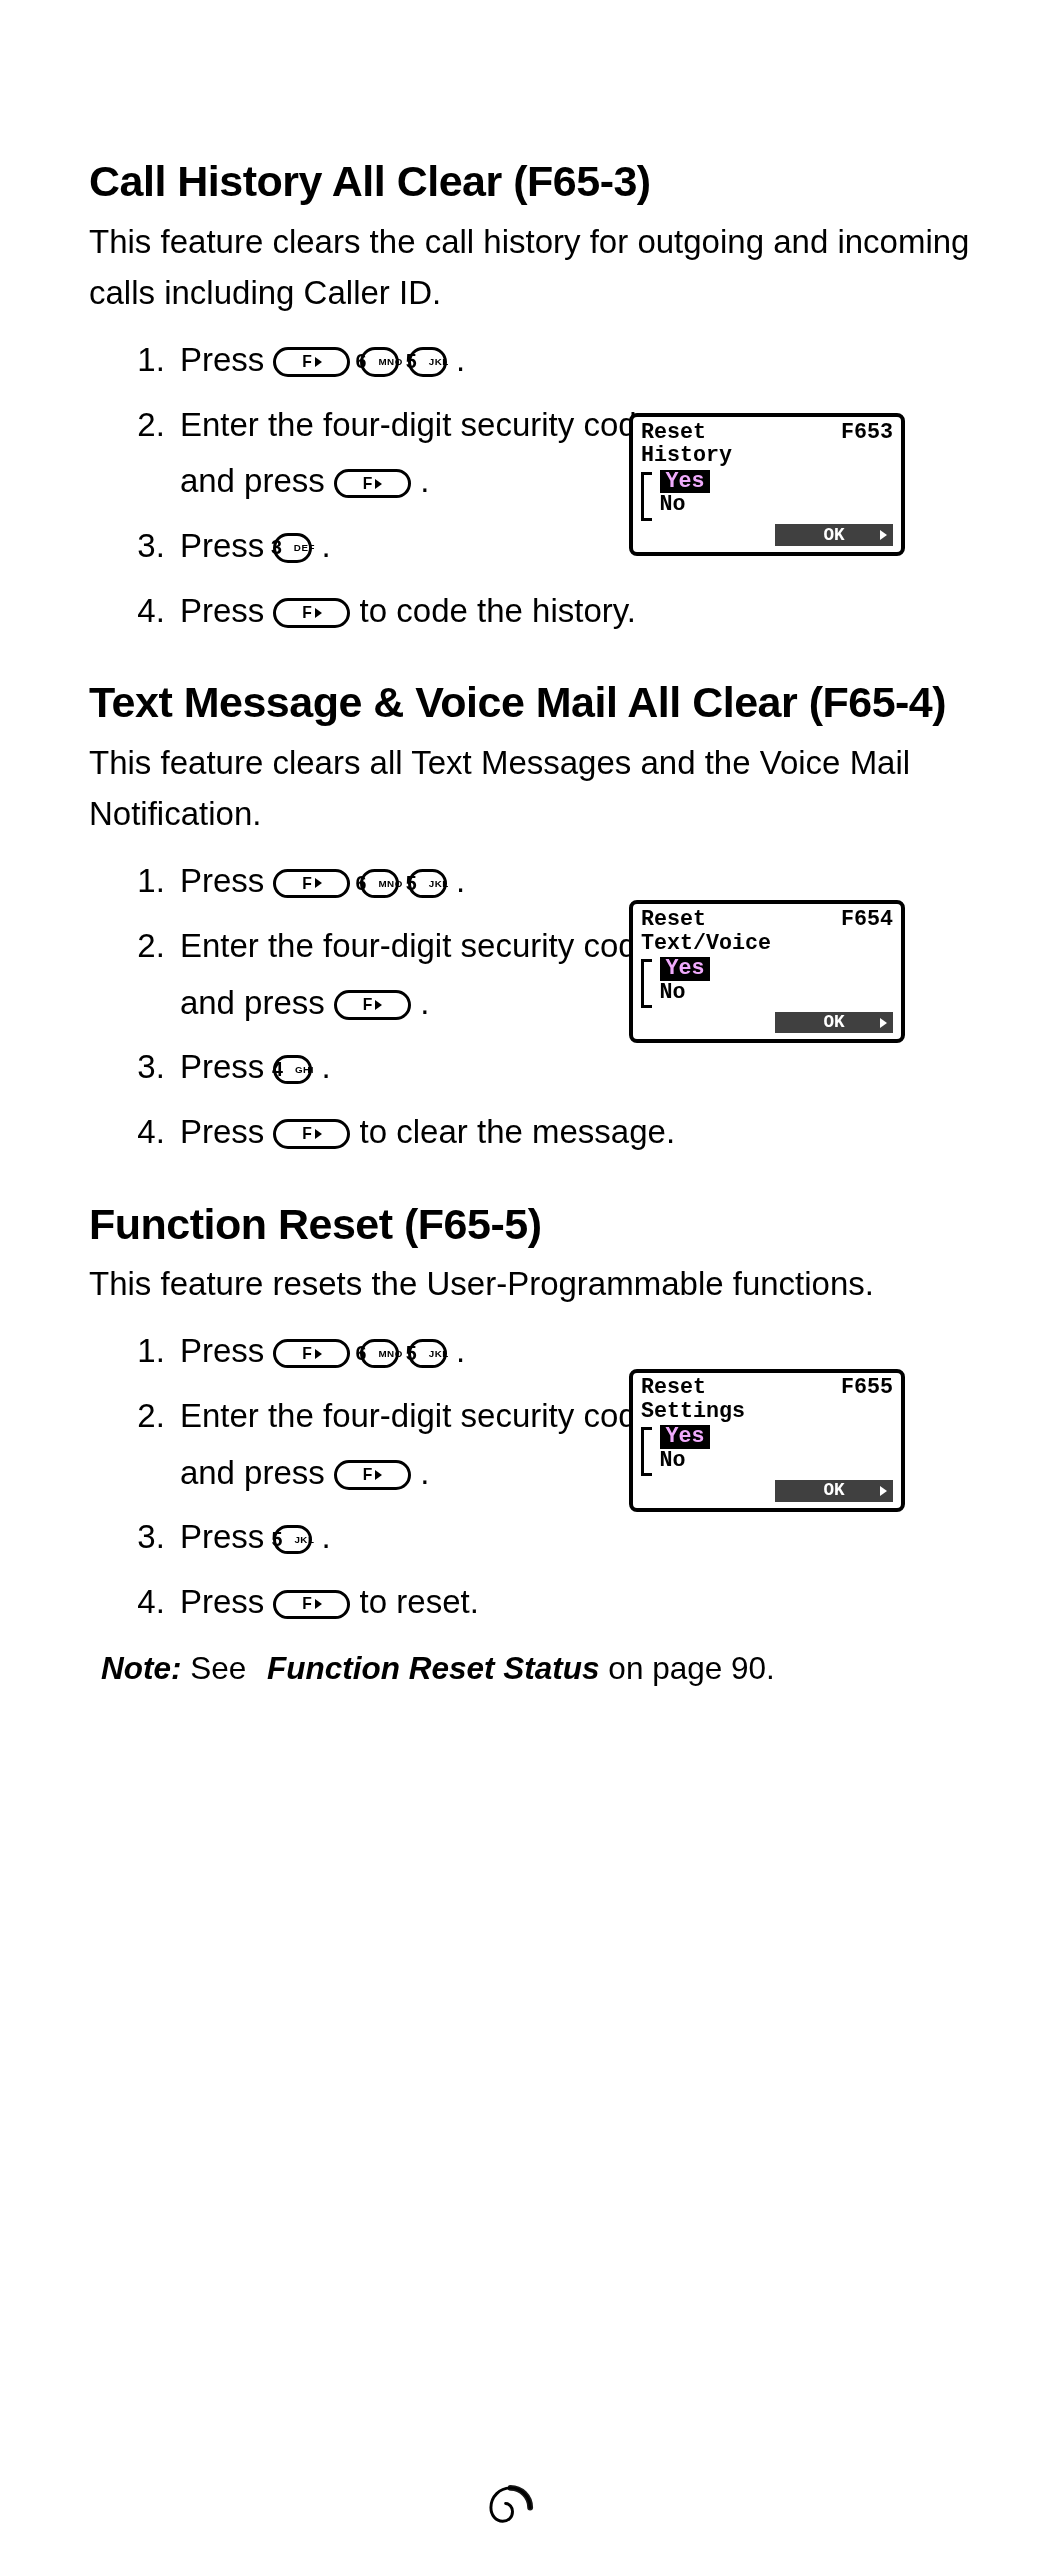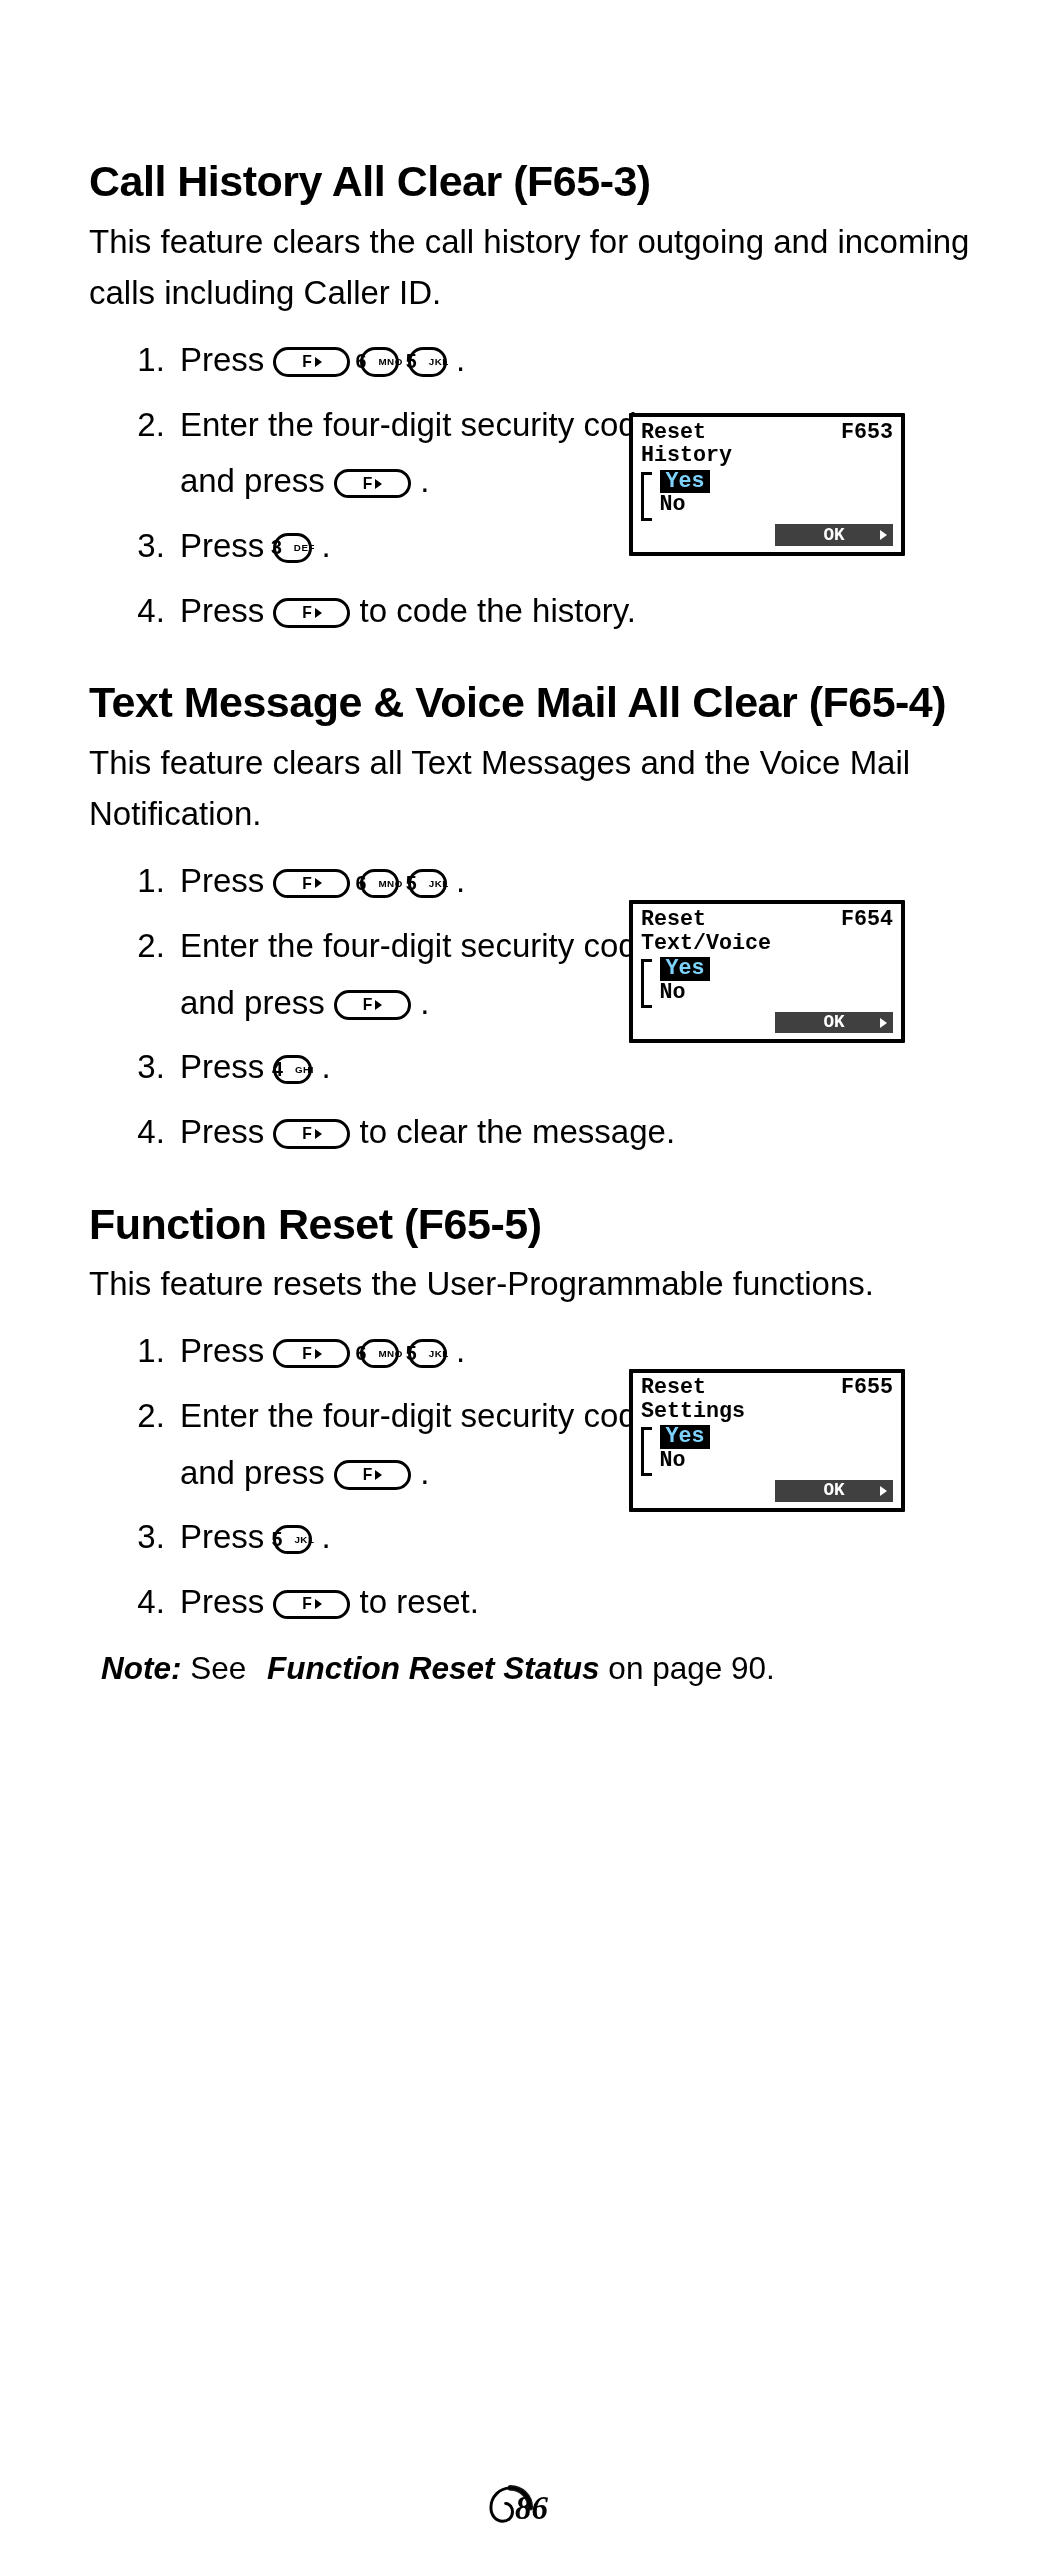--- a/index.html
+++ b/index.html
@@ -68,21 +68,21 @@
   }
   .key .n{font-size:19.7px;line-height:1;}
   .key .sub{font-size:9.8px;line-height:1;letter-spacing:0.5px;padding-left:12px;}
 
   .lcd{
     position:absolute;
     right:69px;
     width:276px;
     height:143px;
     border:4.9px solid #000;
-    border-radius:1px;
+    border-radius:8px;
     box-sizing:border-box;
     background:#fff;
     font-family:"Courier New",Courier,monospace;
     font-weight:bold;
     font-size:21.7px;
     line-height:1.08;
     padding:3.9px 7.9px 3.9px 7.9px;
   }
   .lcd .row{display:flex;justify-content:space-between;}
   .lcd .opts{display:flex;flex-direction:column;margin-left:3.9px;}
@@ -93,21 +93,21 @@
     border-left:3px solid #000;
     border-top:3px solid #000;
     border-bottom:3px solid #000;
     margin:2px 3.9px 3.9px 0;
     border-radius:0;
     height:43px;
   }
   .lcd .sel{
     display:inline-block;
     background:#000;
-    color:#7dd3fc;
+    color:#f0abfc;
     padding:0 5.9px;
   }
   .lcd .okbar{
     position:absolute;
     right:7.9px;
     bottom:5.9px;
     width:118px;
     height:21.7px;
     background:#404040;
     color:#fff;
@@ -360,16 +360,15 @@
       <span class="bold">Note:</span><span class="ital">  See </span><span class="bold">Function Reset Status</span><span class="ital"> on page 90.</span>
     </p>
   </div>
 
   <div class="swirl">
     <svg width="55" height="51" viewBox="0 0 56 52">
       <path d="M46 26c0-11-9-20-20-20S6 15 6 26c0 8 5 14 12 14 6 0 10-4 10-10 0-4-3-8-7-8" fill="none" stroke="#000" stroke-width="3" stroke-linecap="round"></path>
       <path d="M46 26c0-11-9-20-20-20" fill="none" stroke="#000" stroke-width="6" stroke-linecap="round" opacity="0.9"></path>
     </svg>
   </div>
-  <div class="pagenum">86</div>
 
 </div>
 
 
 </body></html>

